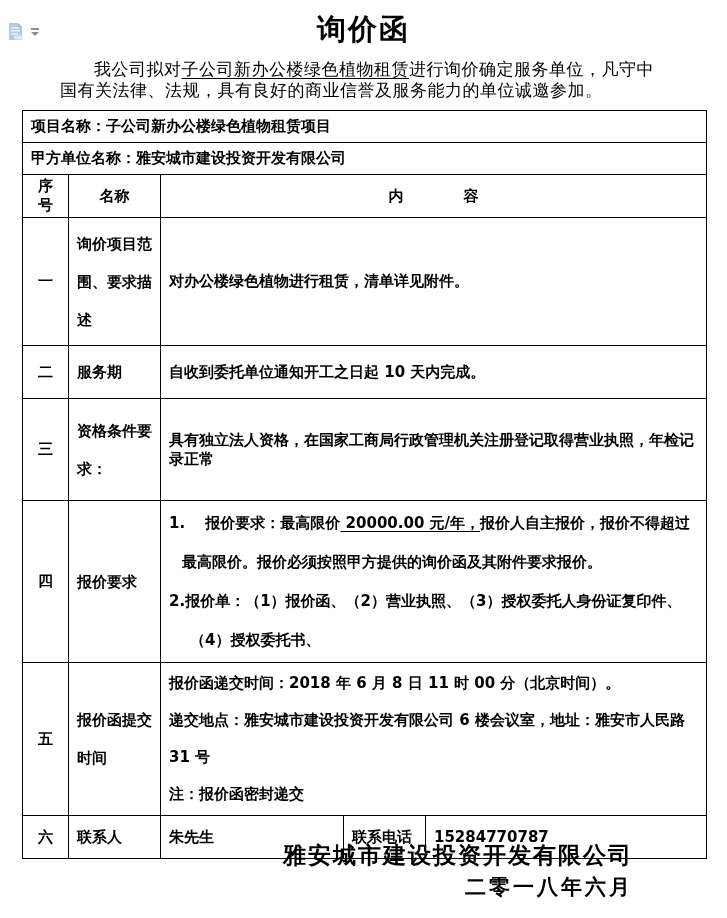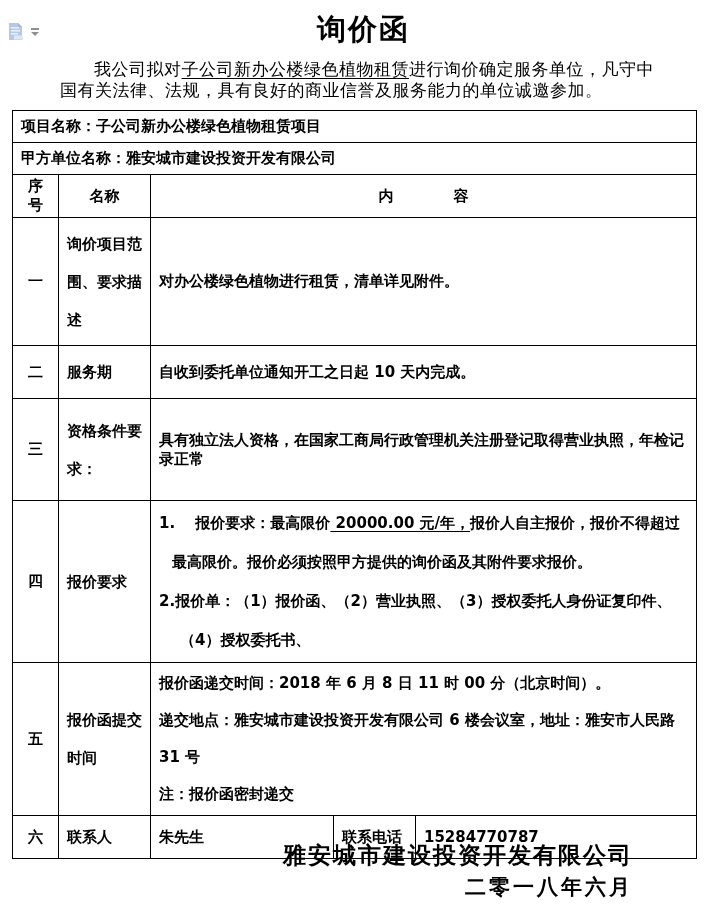--- a/index.html
+++ b/index.html
@@ -26,21 +26,21 @@
   
   .intro {
     position:absolute; left:60px; top:59px; width:607px;
     font-family:"DejaVu Serif", serif; font-size:17px; line-height:21px;
     text-indent:34px; letter-spacing:0.5px;
   }
   .u { text-decoration:underline; text-underline-offset:3px; }
 
   
   table.doc-table {
-    position:absolute; left:12px; top:110px; width:684px;
+    position:absolute; left:22px; top:110px; width:684px;
     border-collapse:collapse; table-layout:fixed;
   }
   table.doc-table td {
     border:1px solid #000; font-size:15px; font-weight:bold;
     padding:2px 8px; vertical-align:middle; overflow:hidden;
   }
   tr.h-proj  td { height:32px; }
   tr.h-party td { height:32px; }
   tr.h-head  td { height:27px; }
   tr.h-r1 td { height:128px; }

